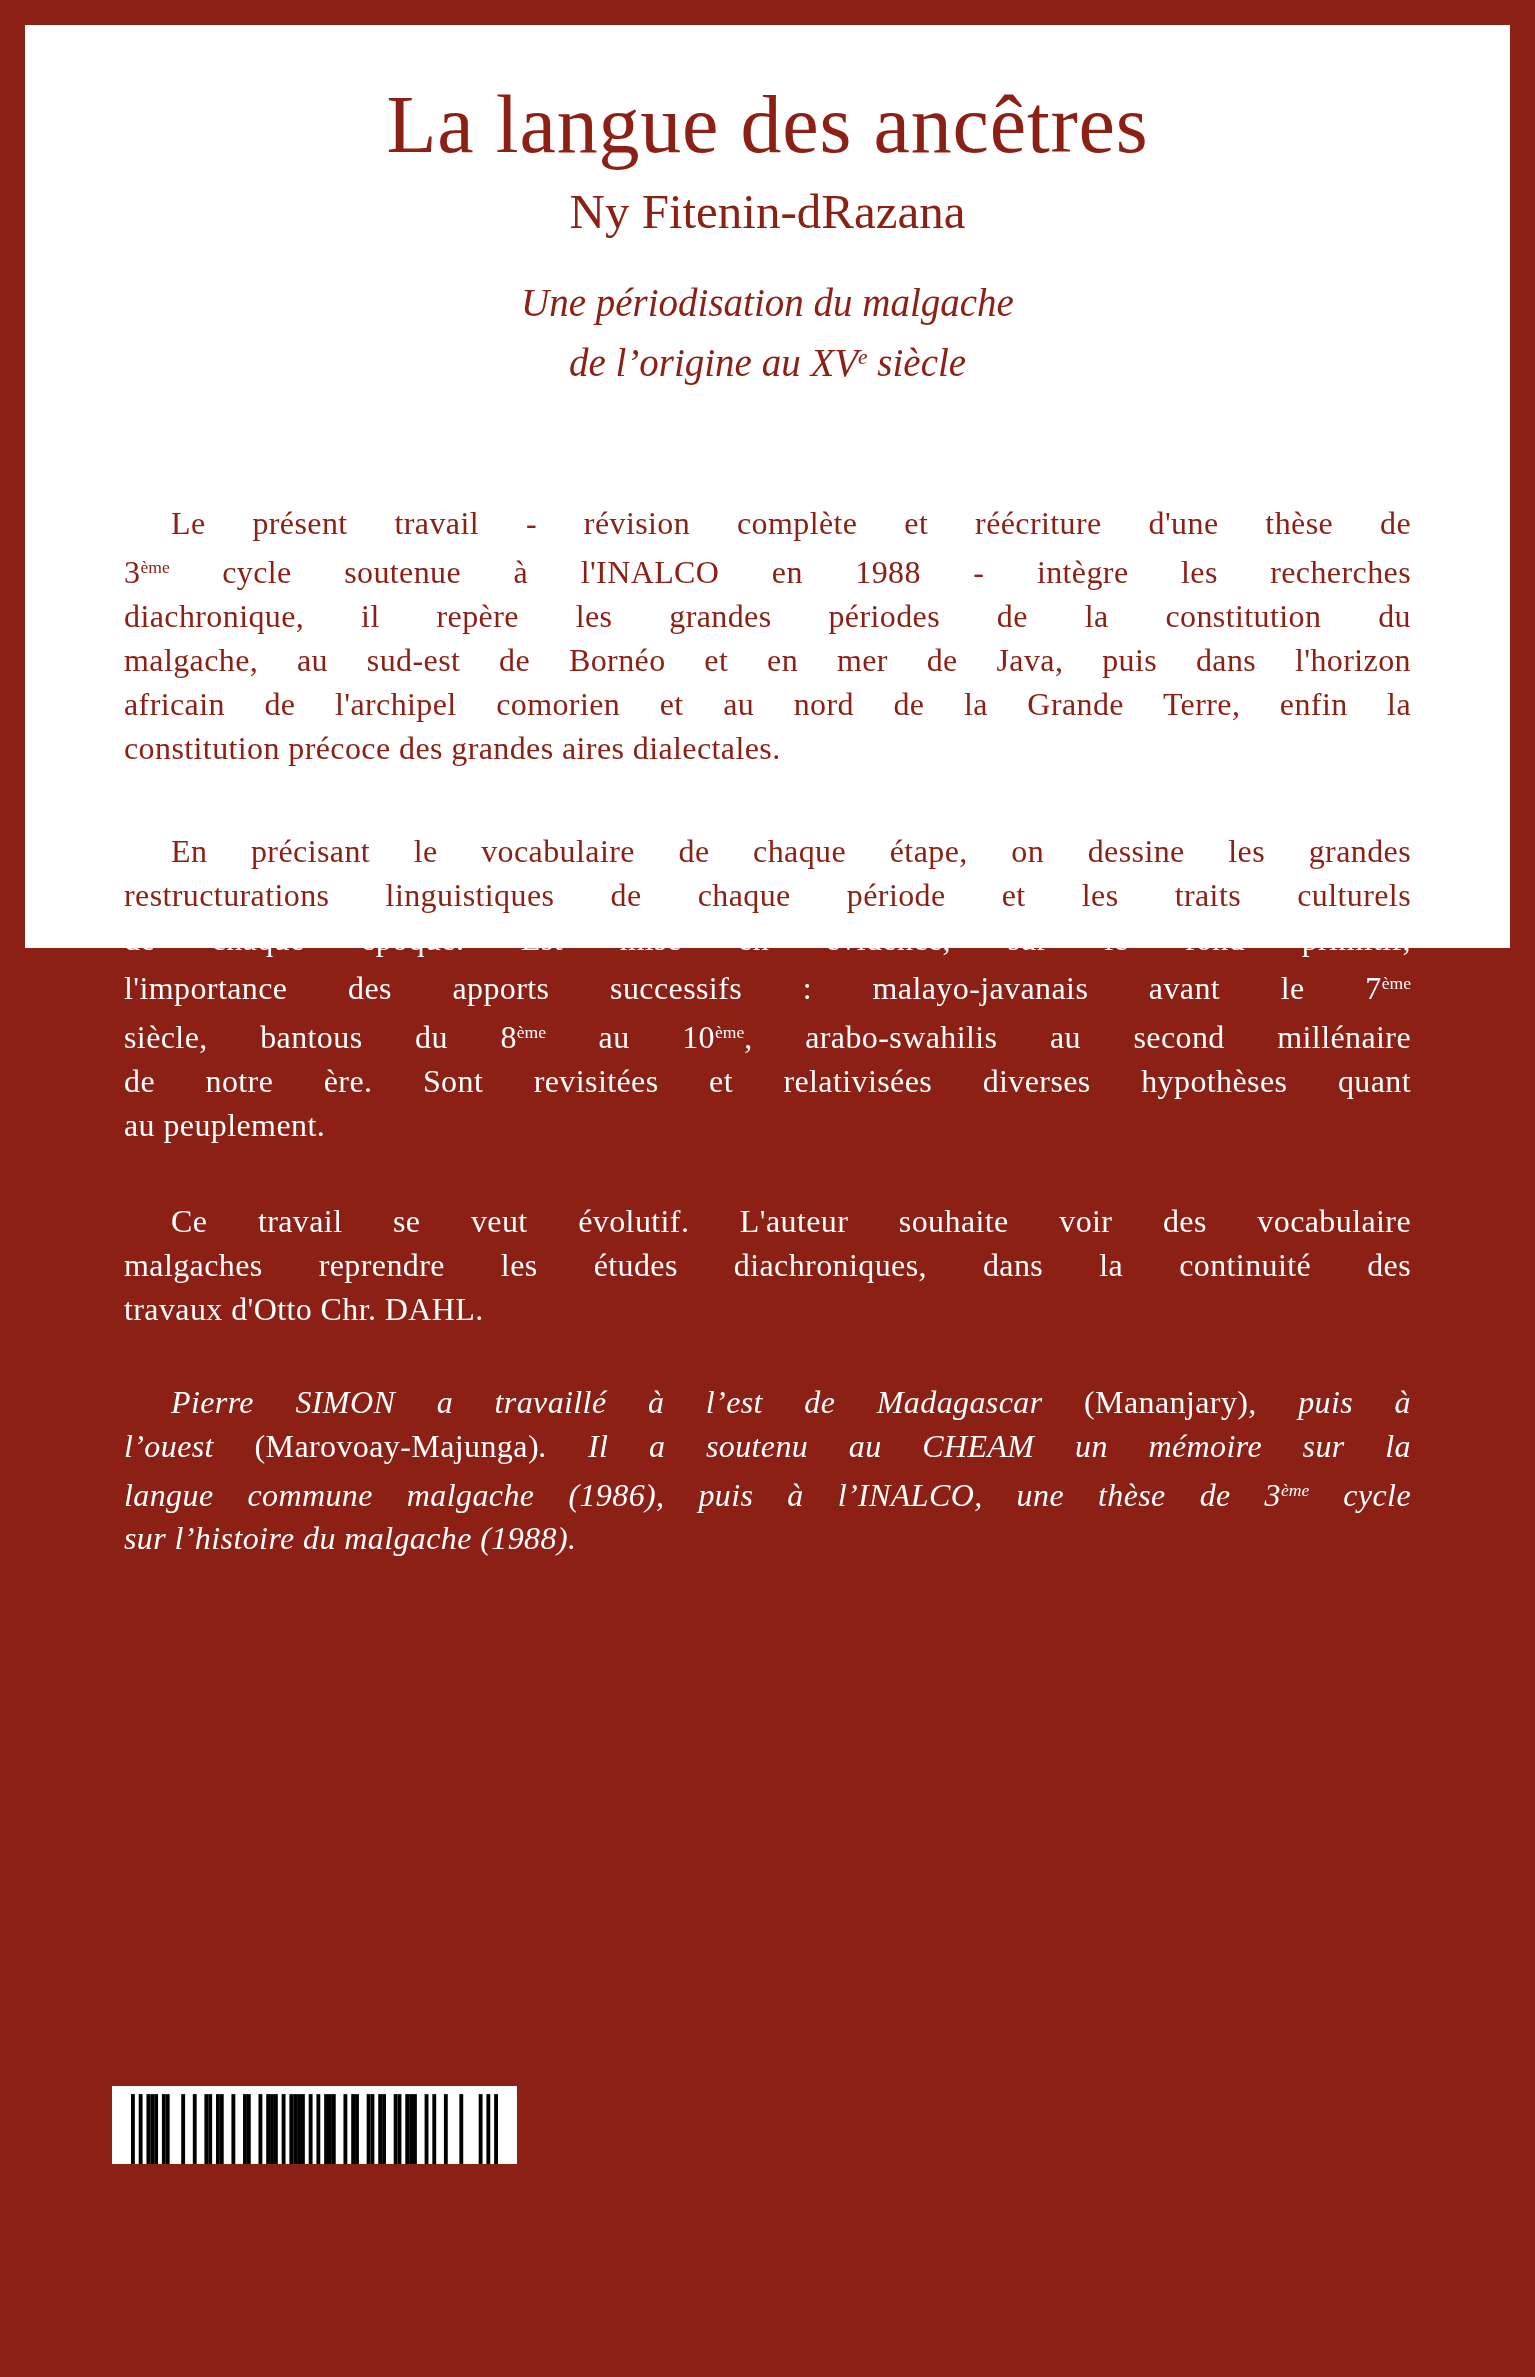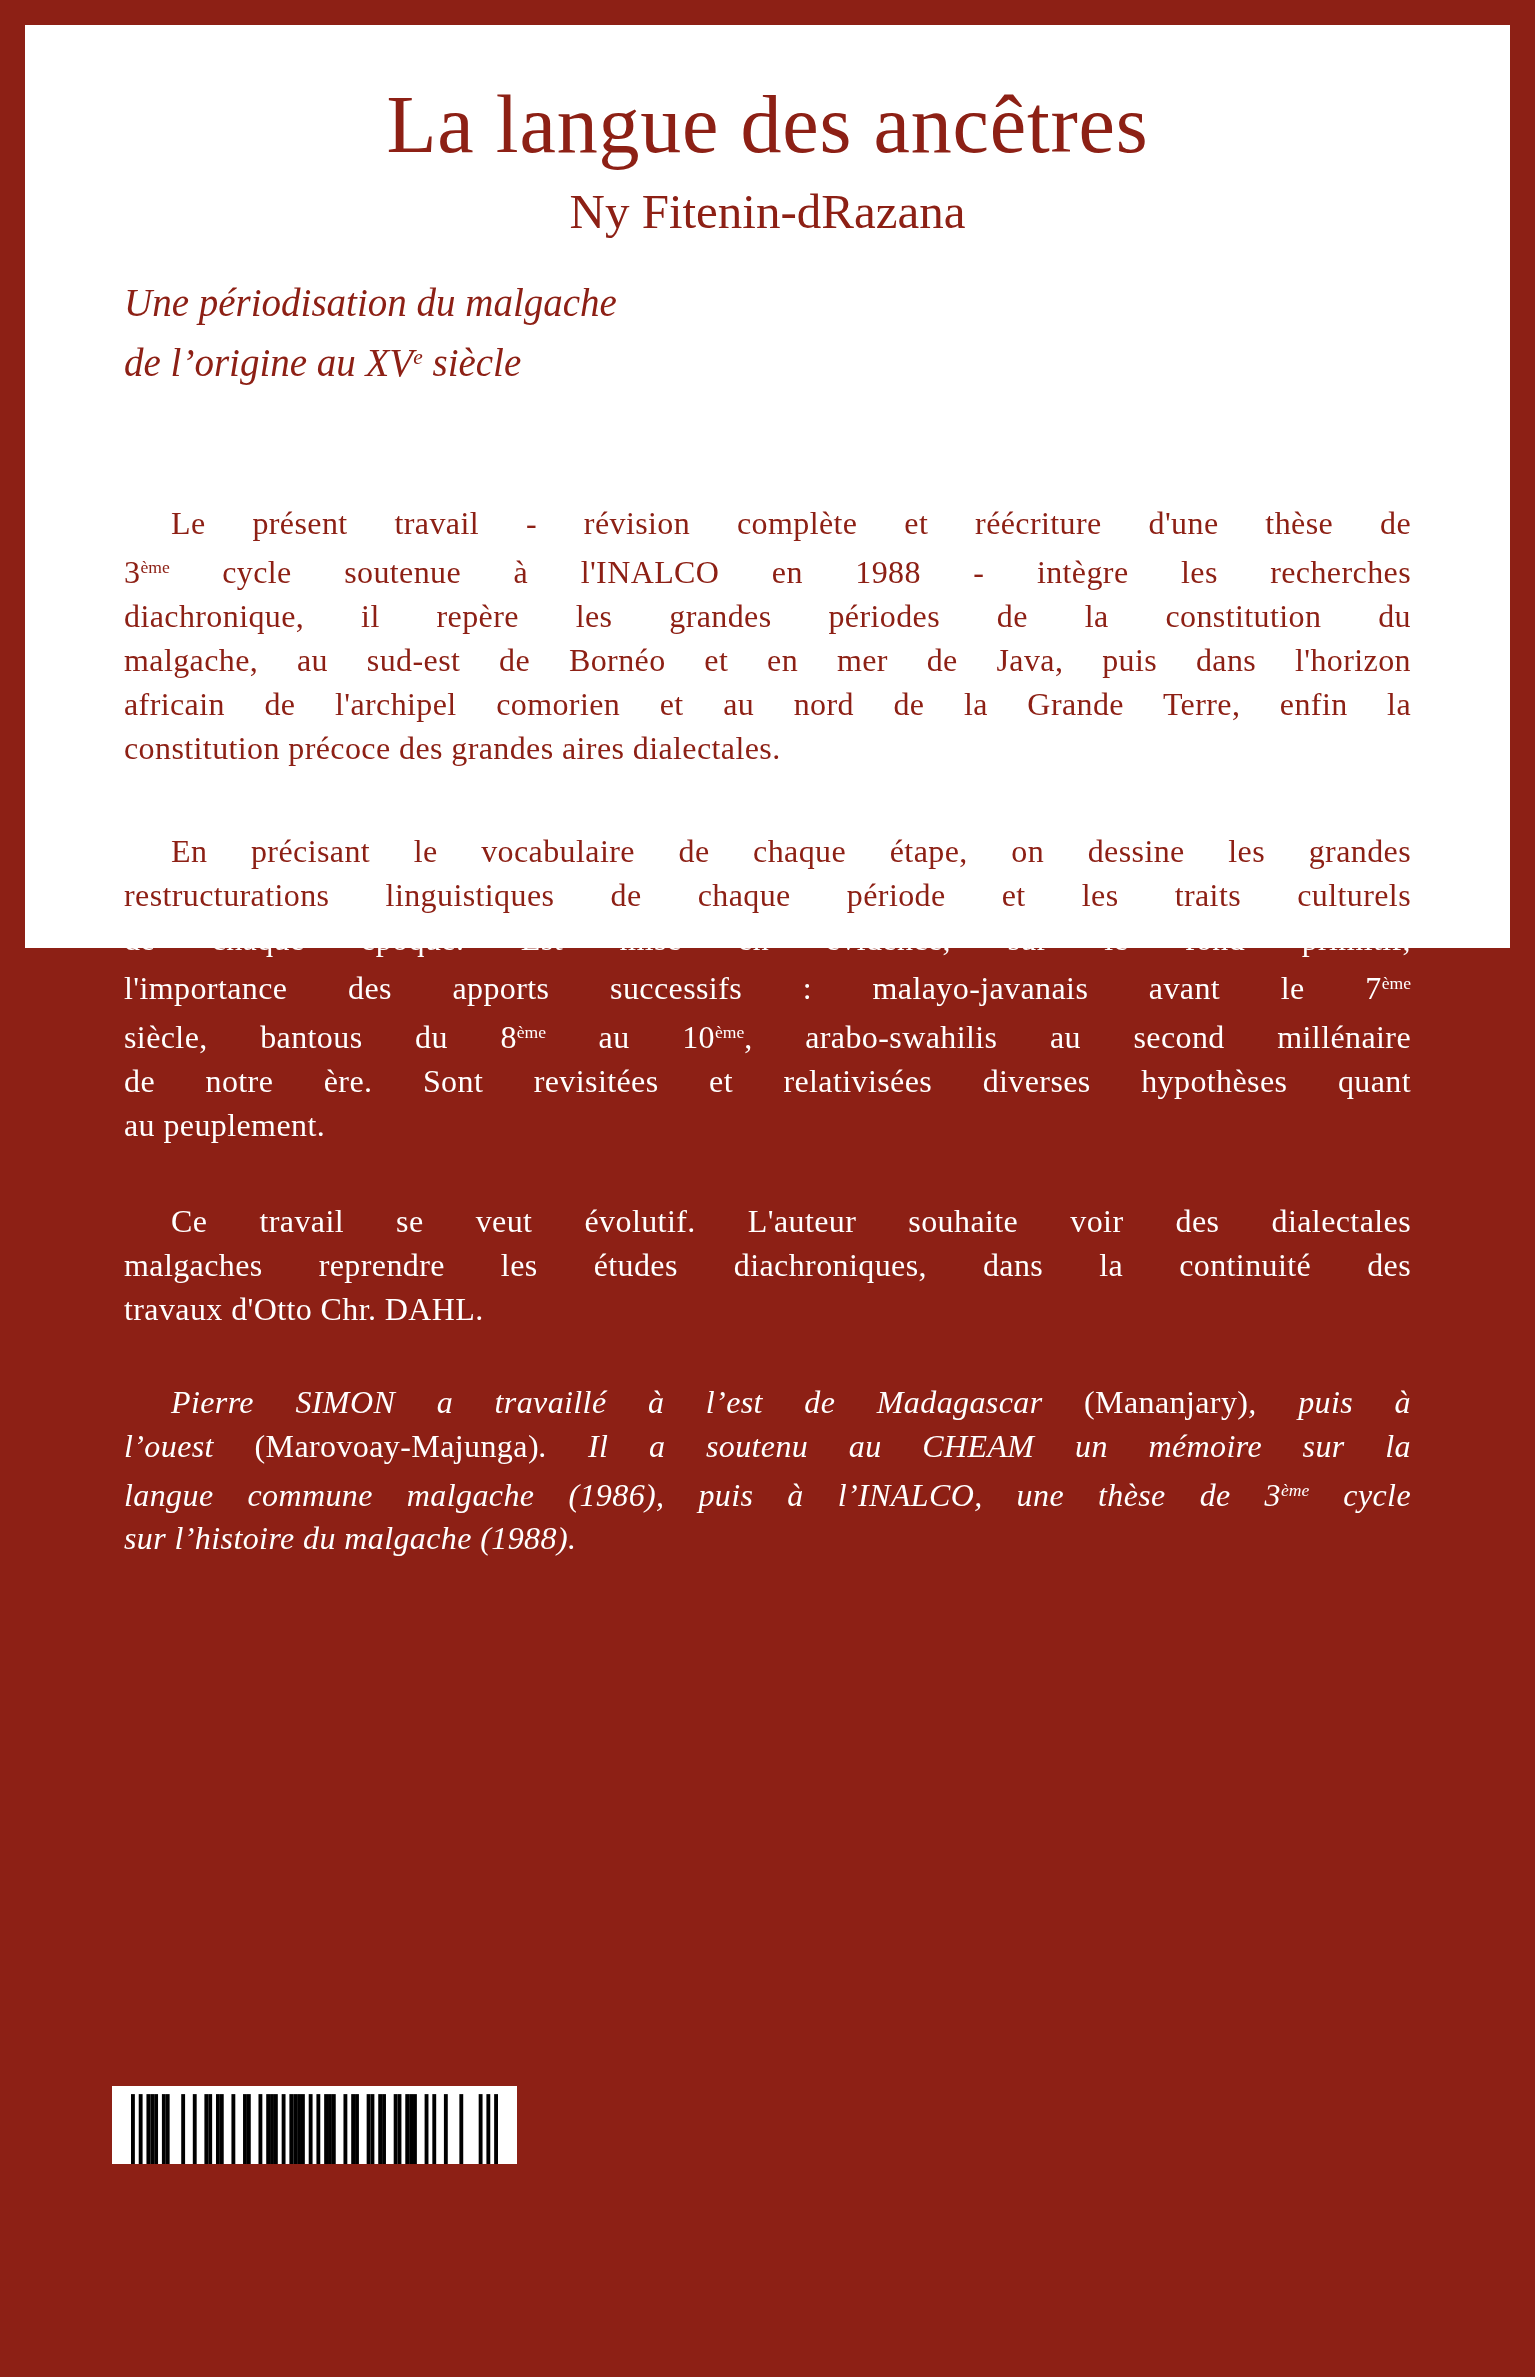--- a/index.html
+++ b/index.html
@@ -8,21 +8,21 @@
   .page {
     position:relative; width:1535px; height:2164px;
     background:var(--red); overflow:hidden;
     font-family:"Liberation Serif", serif;
   }
   .white-panel { position:absolute; left:25px; top:25px; width:1485px; height:923px; background:#ffffff; }
   .content { position:absolute; left:124px; top:0; width:1287px; }
 
   .book-title   { margin-top:79px; font-size:82px; line-height:91px; text-align:center; color:var(--red); letter-spacing:0.8px; }
   .book-subtitle{ margin-top:11.7px; font-size:49px; line-height:59px; text-align:center; color:var(--red); }
-  .tagline      { margin-top:34px; font-style:italic; color:var(--red); font-size:39px; line-height:55px; }
+  .tagline      { margin-top:34px; text-align:center; font-style:italic; color:var(--red); font-size:39px; line-height:55px; }
 
   .bl { font-size:32px; line-height:44px; letter-spacing:0.4px; text-align:justify; text-align-last:justify; }
   .on-white { color:var(--red); }
   .on-red   { color:#ffffff; }
   .indent { text-indent:47px; }
   .last   { text-align-last:left; }
   .p1 { margin-top:112px; }
   .p2 { margin-top:59px; }
   .p3 { margin-top:52px; }
   .p4 { margin-top:49px; }
@@ -72,21 +72,21 @@
       <div class="bl on-white indent">En précisant le vocabulaire de chaque étape, on dessine les grandes</div>
       <div class="bl on-white">restructurations linguistiques de chaque période et les traits culturels</div>
       <div class="bl on-red">de chaque époque. Est mise en évidence, sur le fond primitif,</div>
       <div class="bl on-red"><span>l'importance des apports successifs : malayo-javanais avant le 7</span><sup class="s">ème</sup></div>
       <div class="bl on-red"><span>siècle, bantous du 8</span><sup class="s">ème</sup><span> au 10</span><sup class="s">ème</sup><span>, arabo-swahilis au second millénaire</span></div>
       <div class="bl on-red">de notre ère. Sont revisitées et relativisées diverses hypothèses quant</div>
       <div class="bl on-red last">au peuplement.</div>
     </div>
 
     <div class="p3">
-      <div class="bl on-red indent">Ce travail se veut évolutif. L'auteur souhaite voir des dialectales</div>
+      <div class="bl on-red indent">Ce travail se veut évolutif. L'auteur souhaite voir des vocabulaire</div>
       <div class="bl on-red">malgaches reprendre les études diachroniques, dans la continuité des</div>
       <div class="bl on-red last">travaux d'Otto Chr. DAHL.</div>
     </div>
 
     <div class="p4 italic">
       <div class="bl on-red indent"><span class="bi">Pierre SIMON</span><span> a travaillé à l’est de Madagascar </span><span class="roman">(Mananjary)</span><span>, puis à</span></div>
       <div class="bl on-red"><span>l’ouest </span><span class="roman">(Marovoay-Majunga)</span><span>. Il a soutenu au CHEAM un mémoire sur la</span></div>
       <div class="bl on-red"><span>langue commune malgache (1986), puis à l’INALCO, une thèse de 3</span><sup class="s">ème</sup><span> cycle</span></div>
       <div class="bl on-red last">sur l’histoire du malgache (1988).</div>
     </div>

